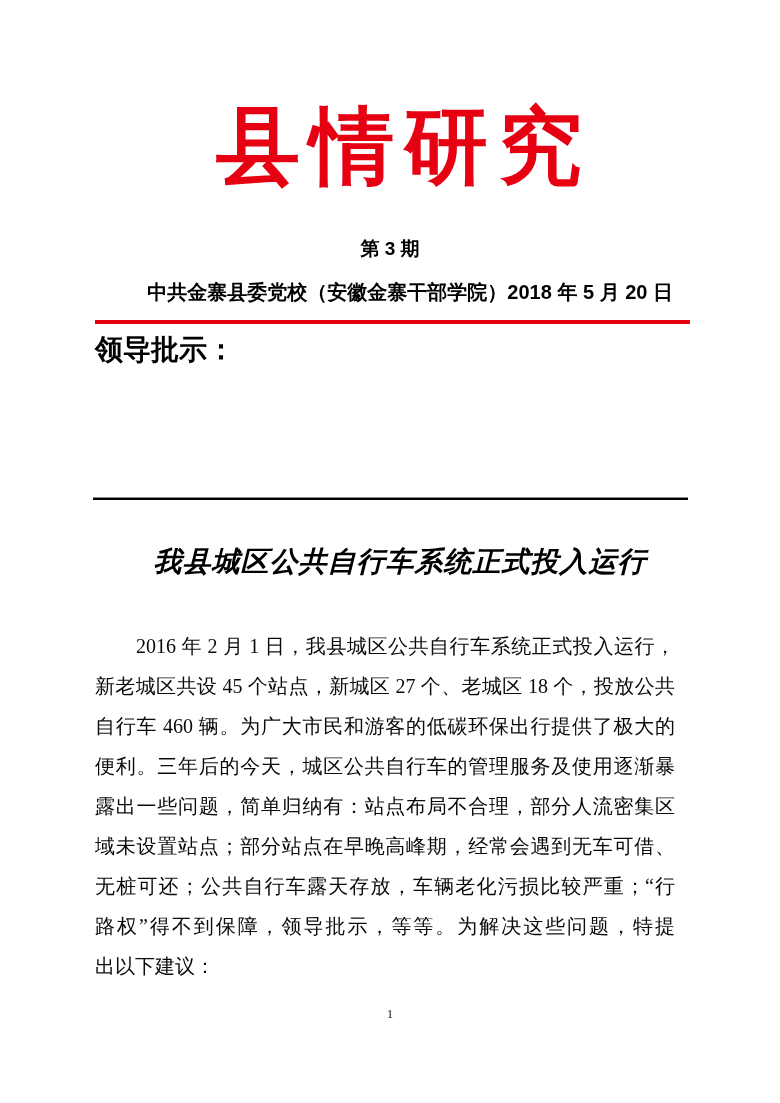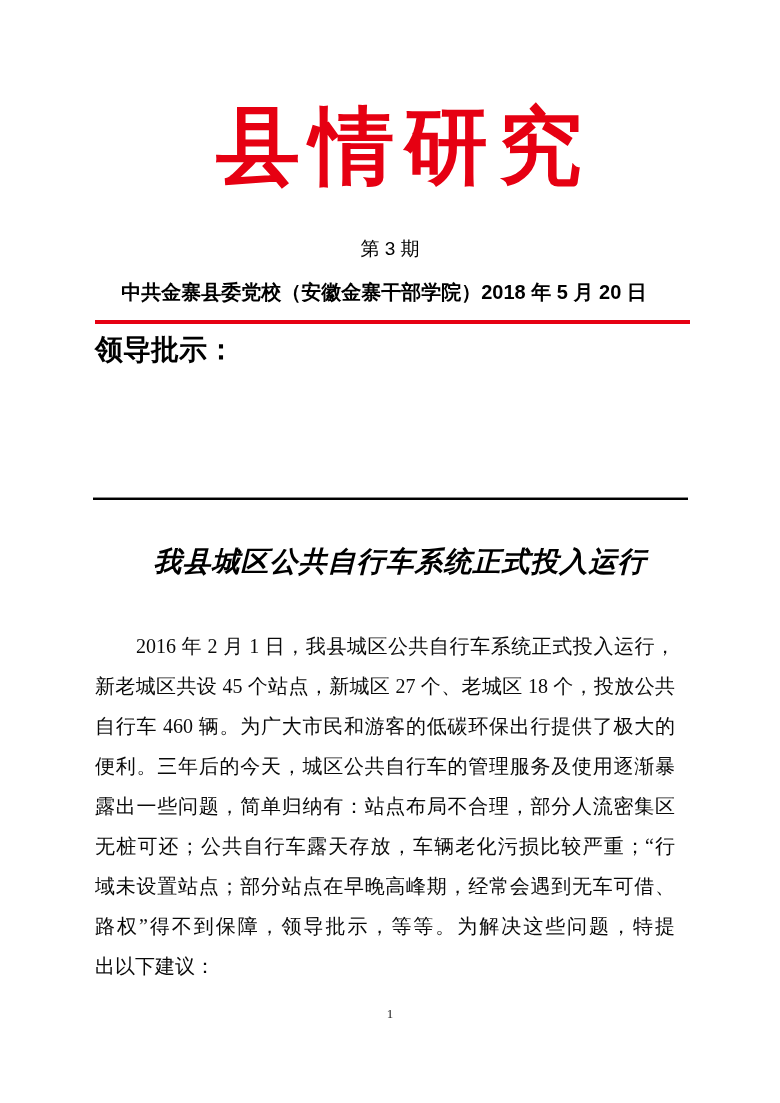--- a/index.html
+++ b/index.html
@@ -34,33 +34,33 @@
   }
 
   
   .issue {
     position: absolute;
     top: 236px;
     left: 0;
     width: 100%;
     text-align: center;
     font-family: "Liberation Sans", sans-serif;
-    font-weight: normal;
+    font-weight: bold;
     font-size: 19px;
     color: #000000;
   }
 
   
   .header-row {
     position: absolute;
     top: 279px;
     left: 95px;
     width: 578px;
     display: flex;
-    justify-content: center;
+    justify-content: flex-end;
     align-items: baseline;
     font-family: "Liberation Sans", sans-serif;
     font-weight: bold;
     font-size: 20px;
     color: #000000;
     white-space: nowrap;
   }
 
   .red-divider {
     position: absolute;
@@ -164,21 +164,21 @@
   <div class="black-divider"></div>
 
   <div class="doc-title">我县城区公共自行车系统正式投入运行</div>
 
   <div class="body-block">
     <div class="body-line indent">2016 年 2 月 1 日，我县城区公共自行车系统正式投入运行，</div>
     <div class="body-line">新老城区共设 45 个站点，新城区 27 个、老城区 18 个，投放公共</div>
     <div class="body-line">自行车 460 辆。为广大市民和游客的低碳环保出行提供了极大的</div>
     <div class="body-line">便利。三年后的今天，城区公共自行车的管理服务及使用逐渐暴</div>
     <div class="body-line">露出一些问题，简单归纳有：站点布局不合理，部分人流密集区</div>
+    <div class="body-line">域未设置站点；部分站点在早晚高峰期，经常会遇到无车可借、</div>
     <div class="body-line">无桩可还；公共自行车露天存放，车辆老化污损比较严重；“行</div>
-    <div class="body-line">域未设置站点；部分站点在早晚高峰期，经常会遇到无车可借、</div>
     <div class="body-line">路权”得不到保障，领导批示，等等。为解决这些问题，特提</div>
     <div class="body-line last">出以下建议：</div>
   </div>
 
   <div class="page-number">1</div>
 
 </div>
 
 </body></html>

